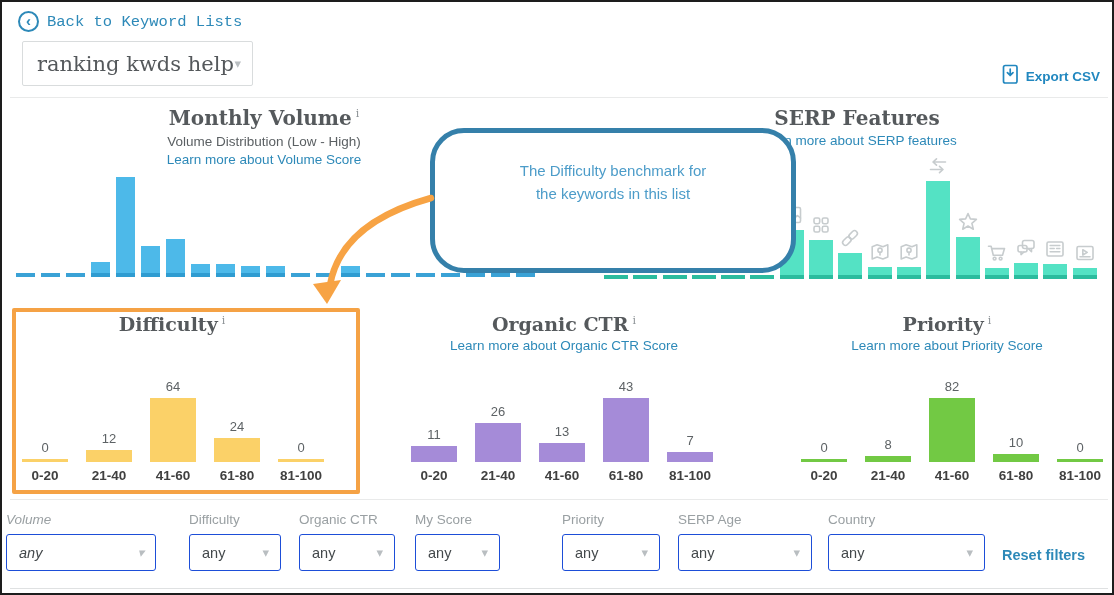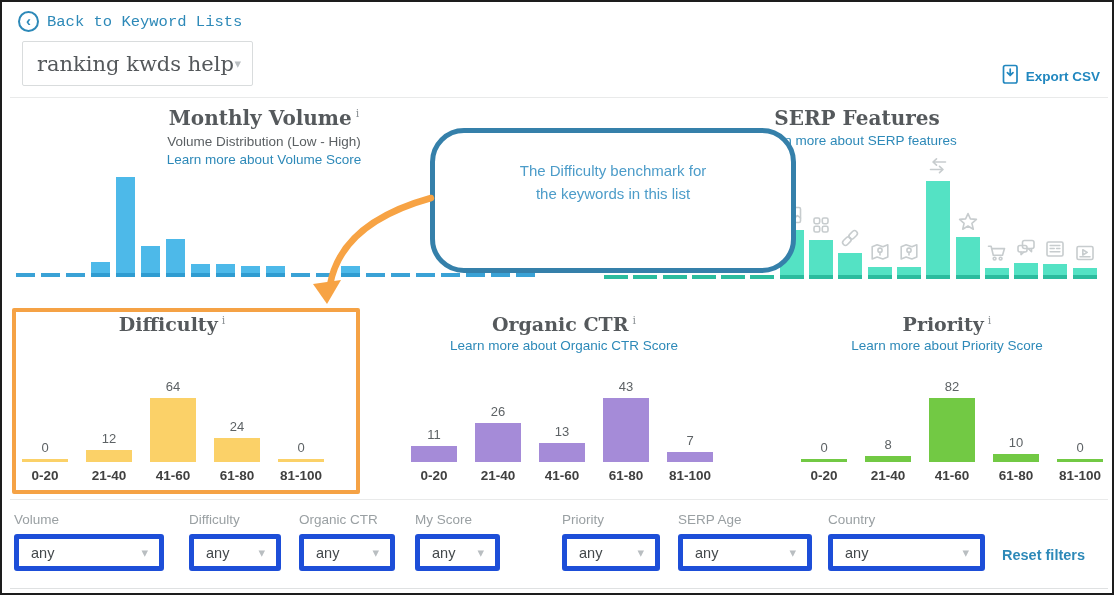--- a/index.html
+++ b/index.html
@@ -46,21 +46,21 @@
   .hcat{font-size:13.5px;font-weight:bold;color:#404040;margin-top:6px;}
   
   .callout{left:428px;top:126px;width:366px;height:145px;border:5px solid #3580aa;border-radius:34px;
     background:#fff;z-index:5;box-sizing:border-box;text-align:center;padding-top:27px;}
   .callout-text{font-size:15px;color:#4c9cc9;line-height:1.5;}
   .highlight-box{left:10px;top:306px;width:348px;height:186px;border:4px solid #f5a245;border-radius:2px;z-index:4;box-sizing:border-box;}
   .arrow-svg{left:295px;top:183px;z-index:6;}
   
   .filter{position:absolute;top:510px;}
   .filter-label{font-size:13.5px;color:#9aa0a3;margin-bottom:7px;}
-  .filter-select{height:37px;border:5px solid #1d4ed8;border-radius:3px;display:flex;align-items:center;
+  .filter-select{height:37px;border:1px solid #1d4ed8;border-radius:3px;display:flex;align-items:center;
     box-sizing:border-box;cursor:pointer;background:#fff;}
   .filter-select .val{font-size:14.5px;color:#43484b;padding-left:12px;flex:1;}
   .reset-link{left:1000px;top:545px;font-size:14.5px;font-weight:bold;color:#2d89b8;cursor:pointer;}
 </style>
 </head>
 <body>
 
 <div id="app">
 
   <div class="abs back-link">
@@ -394,21 +394,21 @@
         </div>
         <div class="hcol">
           <span class="hval">0</span>
           <div class="hbar" style="background: rgb(114, 201, 68); height: 3px;"></div>
           <span class="hcat">81-100</span>
         </div>
       </div>
     </div>
 
   <div id="filters-root">
-      <div class="filter" style="left: 12px;">
+      <div class="filter" style="left: 4px; font-style: italic;">
         <div class="filter-label">Volume</div>
         <div class="filter-select" style="width: 150px;">
           <span class="val">any</span>
           <span class="caret">▾</span>
         </div>
       </div>
       <div class="filter" style="left: 187px;">
         <div class="filter-label">Difficulty</div>
         <div class="filter-select" style="width: 92px;">
           <span class="val">any</span>

